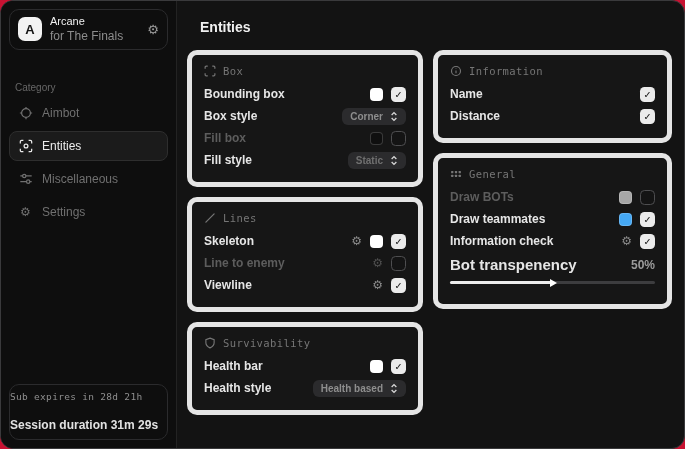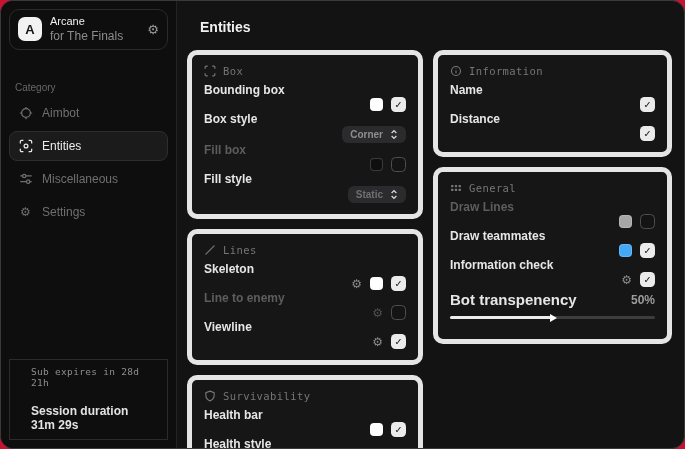--- a/index.html
+++ b/index.html
@@ -36,21 +36,21 @@
   .nav { display:flex; flex-direction:column; gap:3px; }
   .nav-item {
     display:flex; align-items:center; gap:9px;
     padding:7px 8px; border-radius:8px; border:1px solid transparent;
     font-size:12px; color:#707070; cursor:pointer;
   }
   .nav-item .nicon { width:15px; display:flex; justify-content:center; color:inherit; }
   .nav-item.active { background:#1b1b1b; border-color:#2e2e2e; color:#ececec; }
 
   .foot-card {
-    margin-top:auto; border:1px solid #2b2b2d; border-radius:0; padding:6px 21px 7px;
+    margin-top:auto; border:1px solid #2b2b2d; border-radius:10px; padding:6px 0 7px;
   }
   .foot-line1 { font-family:"DejaVu Sans Mono",monospace; font-size:9.5px; color:#8f8f8f; letter-spacing:.3px; }
   .foot-line2 { font-size:12px; font-weight:bold; color:#e2e2e2; margin-top:16px; }
 
   
   .main { flex:1; padding:10px 12px 12px 10px; overflow:hidden; }
   .page-title { font-size:14px; font-weight:bold; color:#f0f0f0; margin:8px 0 15px 13px; }
 
   .cols { display:flex; gap:10px; align-items:flex-start; }
   .col-left { width:237px; display:flex; flex-direction:column; gap:10px; }
@@ -59,21 +59,21 @@
   .card {
     background:#161616; border:5px solid #e5e5e5; border-radius:10px;
     padding:10px 12px 11px; width:100%;
   }
   .card-head {
     display:flex; align-items:center; gap:7px; margin-bottom:6px;
     font-family:"DejaVu Sans Mono",monospace; font-size:10.5px; color:#767676; letter-spacing:.4px;
   }
   .card-head svg { color:#767676; }
 
-  .row { display:flex; align-items:flex-start; min-height:22px;flex-direction:column; }
+  .row { display:flex; align-items:center; min-height:22px; }
   .row-label { font-size:12px; font-weight:600; color:#e6e6e6; }
   .row.dim .row-label { color:#5d5d5d; }
   .ctrls { margin-left:auto; display:flex; align-items:center; gap:8px; }
 
   .swatch { width:13px; height:13px; border-radius:4px; border:1px solid rgba(255,255,255,.18); cursor:pointer; }
   .cb {
     width:15px; height:15px; border-radius:4.5px; cursor:pointer;
     display:flex; align-items:center; justify-content:center;
     font-size:9.5px; font-weight:bold; font-family:"DejaVu Sans",sans-serif;
   }
@@ -316,21 +316,21 @@
                 <rect x="1.5" y="4" width="3" height="3" rx="0.7"></rect>
                   <rect x="6.5" y="4" width="3" height="3" rx="0.7"></rect>
                   <rect x="11.5" y="4" width="3" height="3" rx="0.7"></rect>
                 <rect x="1.5" y="9" width="3" height="3" rx="0.7"></rect>
                   <rect x="6.5" y="9" width="3" height="3" rx="0.7"></rect>
                   <rect x="11.5" y="9" width="3" height="3" rx="0.7"></rect>
               </svg>
               <span>General</span>
             </div>
             <div class="row dim">
-              <span class="row-label">Draw Lines</span>
+              <span class="row-label">Draw BOTs</span>
               <span class="ctrls">
                 <span class="swatch" style="background: rgb(166, 166, 166);"></span>
                 <span class="cb off"></span>
               </span>
             </div>
             <div class="row">
               <span class="row-label">Draw teammates</span>
               <span class="ctrls">
                 <span class="swatch" style="background: rgb(69, 168, 244);"></span>
                 <span class="cb on">✓</span>

